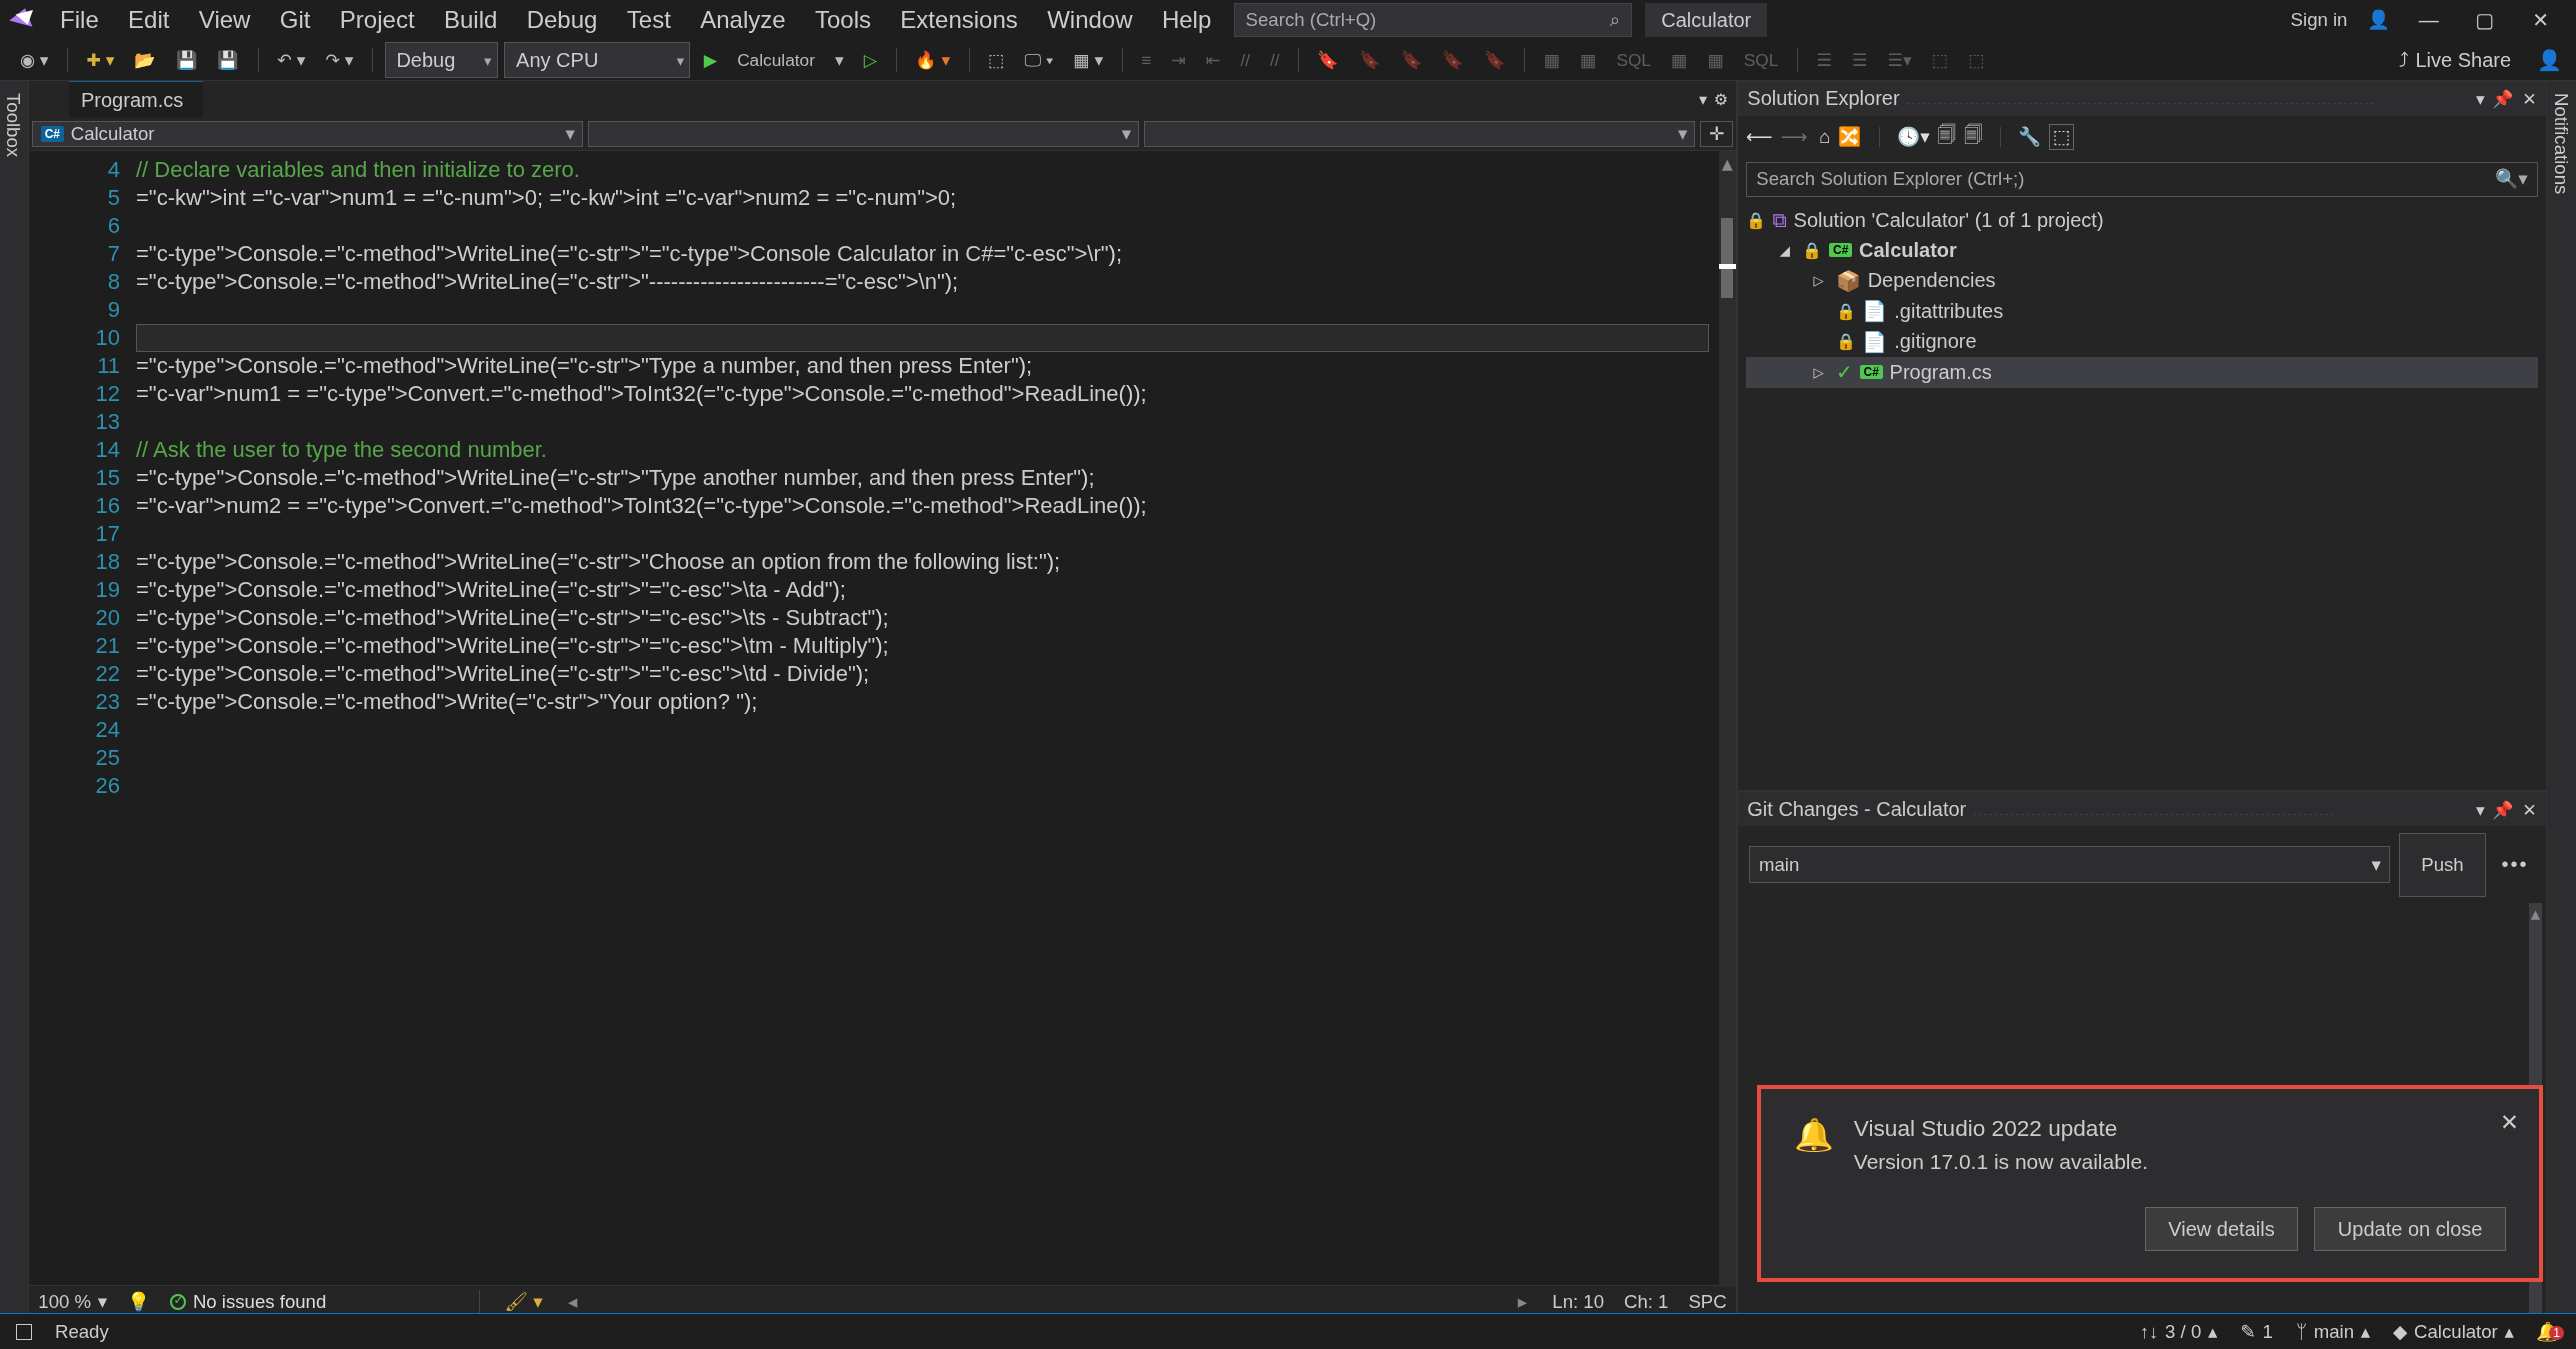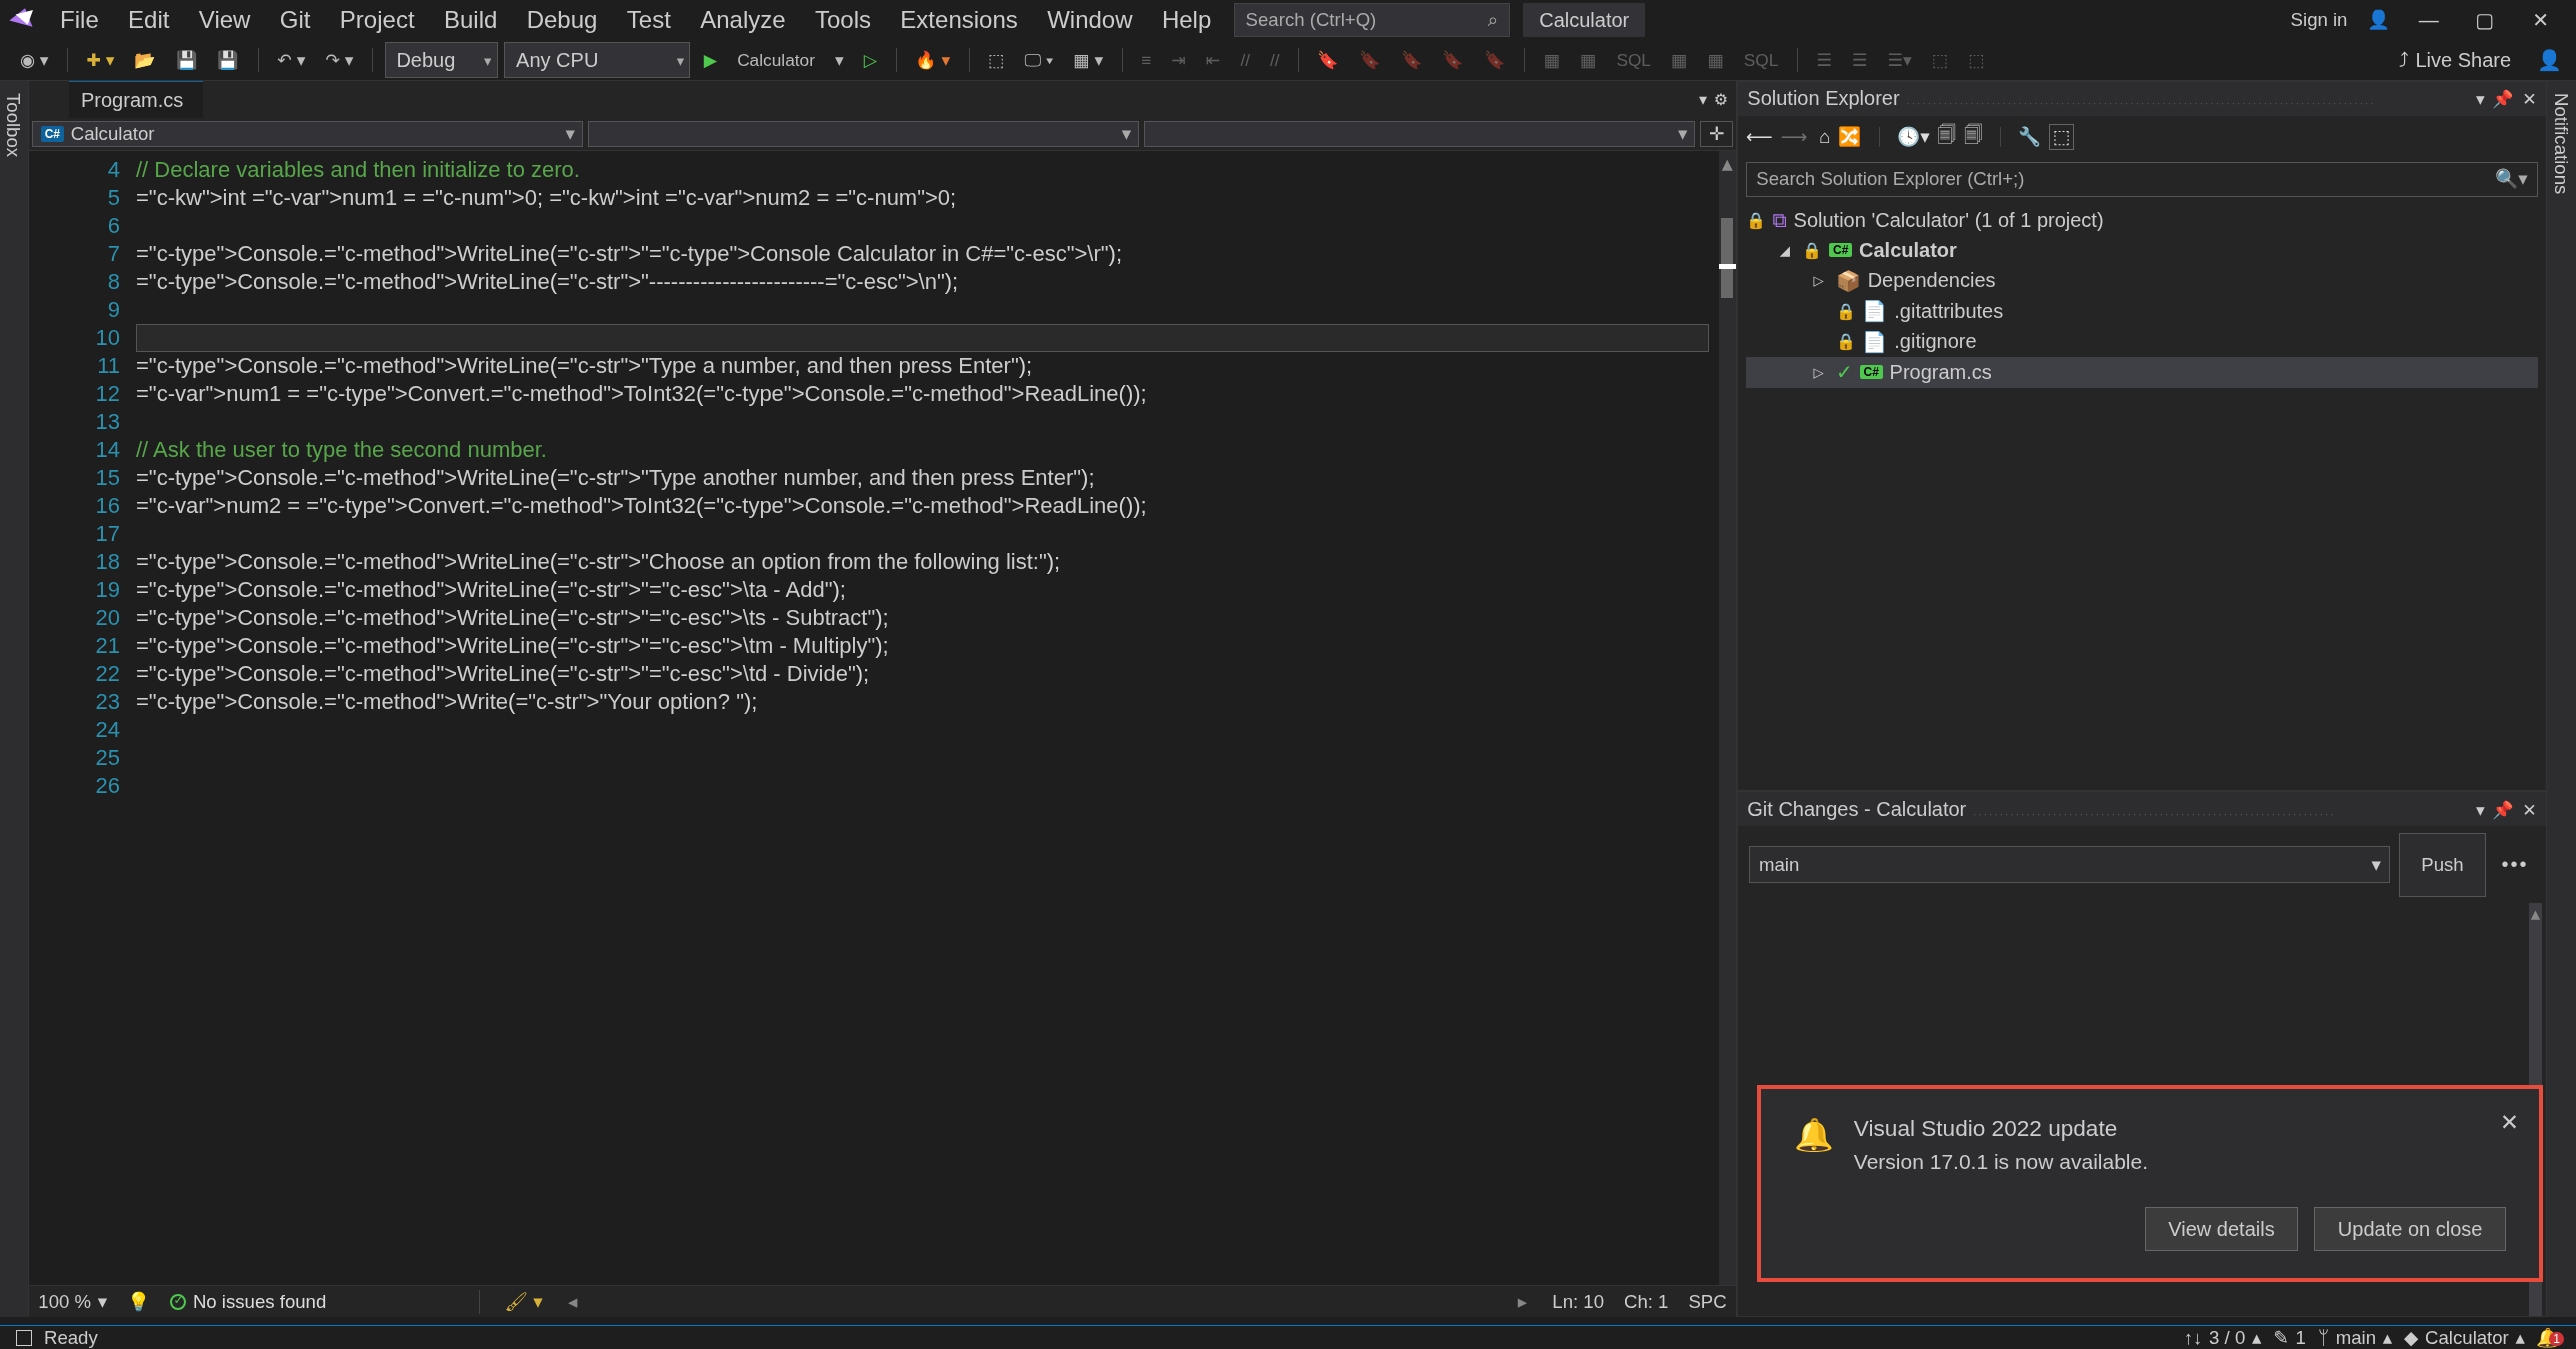--- a/index.html
+++ b/index.html
@@ -2,21 +2,21 @@
 <html style="font-size:10.7px"><head>
 <meta charset="utf-8">
 <style>
 *{margin:0;padding:0;box-sizing:border-box;font-family:"Segoe UI",Arial,sans-serif}
 body{background:#1e1e1e;color:#ccc;width:2576px;height:1349px;transform-origin:top left;font-size:18.6px;overflow:hidden;position:relative}
 .menubar{display:flex;align-items:center;height:40px;background:#1e1e1e;padding:0 10.7px;gap:0}
 .vs-logo{width:24px;height:24px;margin-right:10.7px;position:relative}
 .vs-logo::before{content:"";position:absolute;width:0;height:0;border-left:12px solid transparent;border-right:12px solid transparent;border-bottom:16px solid #b179f1;transform:rotate(15deg)}
 .vs-logo::after{content:"";position:absolute;left:6.7px;top:4px;width:0;height:0;border-left:9.3px solid transparent;border-right:9.3px solid transparent;border-top:13.3px solid #fff;transform:rotate(-15deg)}
 .menuitem{padding:4px 14.7px;cursor:pointer;font-size:24px}
-.search-box{margin-left:8px;background:#333337;padding:5.3px 10.7px;width:276px;display:flex;align-items:center;justify-content:space-between;color:#aaa;border:0.7px solid #444}
+.search-box{margin-left:8px;background:#333337;padding:5.3px 10.7px;width:398px;display:flex;align-items:center;justify-content:space-between;color:#aaa;border:0.7px solid #444}
 .search-box .mag{font-size:18.6px}
 .title-app{margin-left:13.3px;background:#333337;padding:5.3px 16px;font-size:20px}
 .title-right{margin-left:auto;display:flex;align-items:center;gap:20px;padding-right:6.7px}
 .wincontrol{width:36px;height:27px;display:flex;align-items:center;justify-content:center;font-size:20px;cursor:pointer}
 .toolbar{display:flex;align-items:center;height:41px;background:#1e1e1e;padding:0 13.3px;gap:6.7px;border-bottom:0.7px solid #333}
 .tbbtn{padding:4px 6.7px;cursor:pointer;color:#bbb;font-size:17.3px;position:relative}
 .tbdrop{background:#333337;padding:5.3px 18.6px 5.3px 10.7px;border:0.7px solid #555;font-size:20px;position:relative}
 .tbdrop::after{content:"▾";position:absolute;right:5.3px;top:50%;transform:translateY(-50%);color:#aaa;font-size:14.7px}
 .play{color:#4ec94e}
 .sep{width:0.7px;height:24px;background:#444;margin:0 5.3px}
@@ -79,21 +79,21 @@
 .moredots{padding:6.7px;font-size:20px;letter-spacing:2px}
 .commit-msg{margin:13.3px 10.7px;border:0.7px solid #555;padding:10.7px;color:#999}
 .toast{position:absolute;right:33px;bottom:67px;width:786px;background:#2d2d30;border:4px solid #e74c3c;padding:27px 33px}
 .toast-head{display:flex;align-items:flex-start;gap:20px}
 .bell{font-size:32px;color:#ddd}
 .toast-title{font-size:22.6px;font-weight:400;margin-bottom:8px}
 .toast-body{font-size:21px;color:#ccc}
 .toast-close{position:absolute;top:20px;right:20px;font-size:22.6px}
 .toast-actions{display:flex;justify-content:flex-end;gap:16px;margin-top:33px}
 .toast-btn{border:0.7px solid #666;padding:9.3px 22.6px;font-size:20px;background:#3c3c3c}
-.statusbar{position:absolute;bottom:0;left:0;right:0;height:24px;background:#1e1e1e;display:flex;align-items:center;padding:0 16px;gap:12px;font-size:18.6px;border-top:0.7px solid #007acc}
+.statusbar{position:absolute;bottom:0;left:0;right:0;height:36px;background:#1e1e1e;display:flex;align-items:center;padding:0 16px;gap:23px;font-size:18.6px;border-top:0.7px solid #007acc}
 .statusbar .spacer{flex:1}
 .sbitem{display:flex;align-items:center;gap:6.7px}
 .bellbadge{position:relative}
 .bellbadge::after{content:"1";position:absolute;top:5.3px;right:-4px;background:#d13438;color:#fff;border-radius:50%;width:14.7px;height:14.7px;font-size:12px;display:flex;align-items:center;justify-content:center}
 .sq{width:16px;height:16px;border:1.3px solid #ccc}
 </style>
 </head>
 <body>
 
 <div class="menubar">

